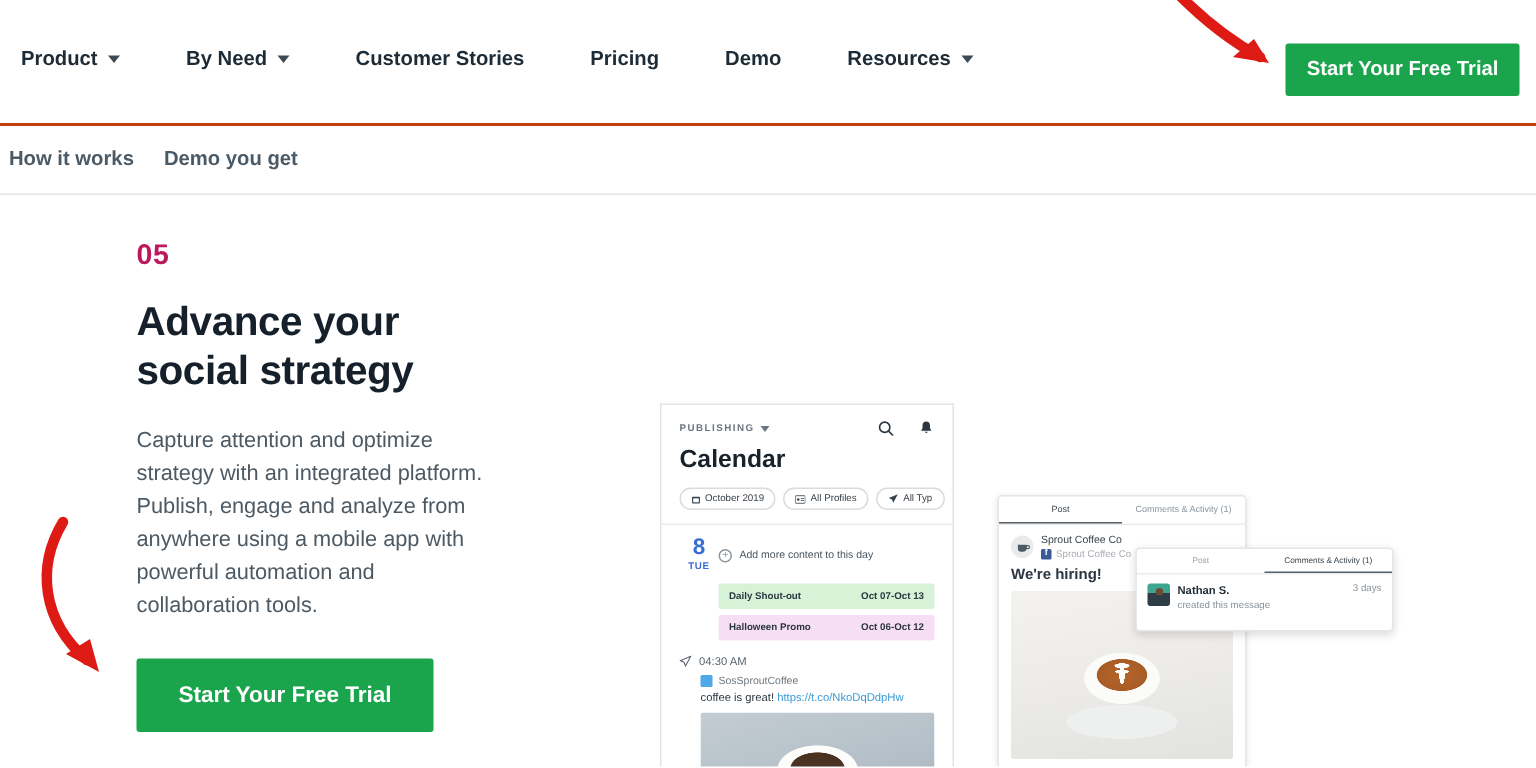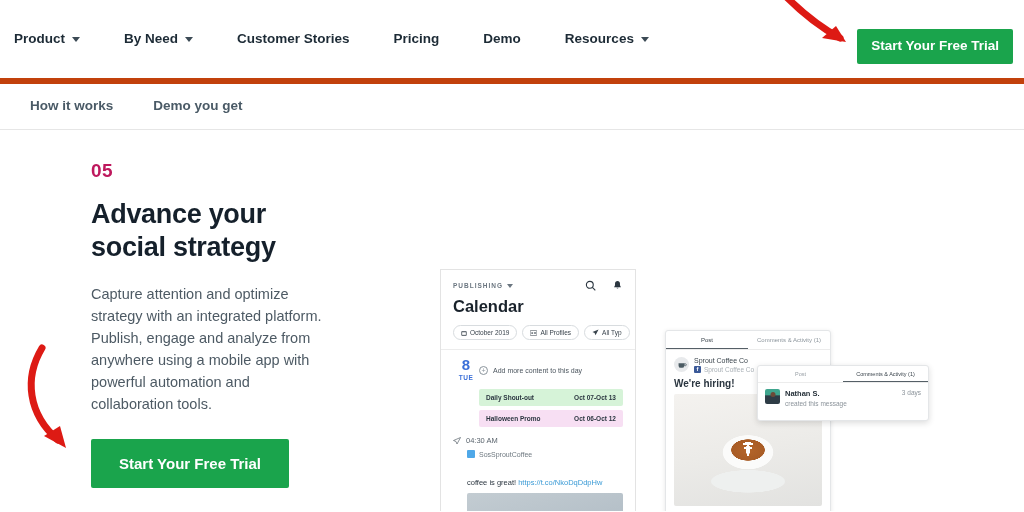--- a/index.html
+++ b/index.html
@@ -8,21 +8,21 @@
     background: #ffffff;
     font-family: "Liberation Sans", sans-serif;
     overflow: hidden;
   }
   #page { position: relative; width: 1024px; height: 512px; background: #fff; }
 
   
   .topnav {
     position: absolute; left: 0; top: 0; width: 1024px; height: 84px;
     background: #fff;
-    border-bottom: 6px solid #c2410c;
+    border-bottom: 2px solid #c2410c;
   }
   .nav-items {
     position: absolute; left: 14px; top: 31px;
     display: flex; align-items: center; gap: 0px;
   }
   .nav-item {
     display: flex; align-items: center; gap: 7px;
     font-size: 13.5px; font-weight: bold; color: #1d2b36;
     padding: 0 22px 0 0; margin-right: 22px;
     white-space: nowrap; cursor: pointer;
@@ -44,21 +44,21 @@
     line-height: 1; white-space: nowrap;
   }
 
   
   .subnav {
     position: absolute; left: 0; top: 84px; width: 1024px; height: 46px;
     background: #fff; border-bottom: 1px solid #e6e6e6;
   }
   .subnav-inner {
     position: absolute; left: 6px; top: 14px;
-    display: flex; gap: 40px; margin-left: 24px;
+    display: flex; gap: 20px;
   }
   .subnav-item {
     font-size: 13.5px; font-weight: bold; color: #4a5a66;
     cursor: pointer; white-space: nowrap;
   }
 
   
   .hero { position: absolute; left: 0; top: 131px; width: 1024px; height: 360px; background: #fff; }
   .hero-left { position: absolute; left: 91px; top: 29px; width: 300px; }
   .step-num {
@@ -125,21 +125,21 @@
   .ph-evt.green { background: #d6f3d8; }
   .ph-evt.pink { background: #f7dff3; }
   .ph-evt-name { font-size: 6.5px; font-weight: bold; color: #2b3640; }
   .ph-evt-date { font-size: 6.5px; font-weight: bold; color: #2b3640; }
   .ph-timerow { display: flex; align-items: center; gap: 5px; padding: 5px 12px 0 12px; }
   .ph-time { font-size: 7.5px; color: #5a646d; }
   .ph-tweet { padding: 5px 12px 0 26px; }
   .ph-handle { display: flex; align-items: center; gap: 4px; }
   .tw-badge { width: 8px; height: 8px; background: #4fa8e8; border-radius: 1px; }
   .ph-handle-text { font-size: 7px; color: #6f7980; }
-  .ph-tweettext { font-size: 7.5px; color: #2b3640; margin-top: 20px; }
+  .ph-tweettext { font-size: 7.5px; color: #2b3640; margin-top: 2px; }
   .ph-link { color: #3b9bd6; }
   .ph-photo {
     margin: 6px 0 0 0; width: 100%; height: 60px; border-radius: 2px;
     background:
       radial-gradient(ellipse 34px 20px at 50% 62%, #4a3323 0%, #4a3323 52%, rgba(74,51,35,0) 54%),
       radial-gradient(ellipse 44px 27px at 50% 64%, #fdfdfb 0%, #fdfdfb 60%, rgba(253,253,251,0) 62%),
       radial-gradient(ellipse 62px 18px at 47% 84%, #f2f3f2 0%, #f2f3f2 62%, rgba(242,243,242,0) 64%),
       linear-gradient(165deg, #c3ccd2 0%, #b6c1c9 55%, #aab6bf 100%);
   }
 

